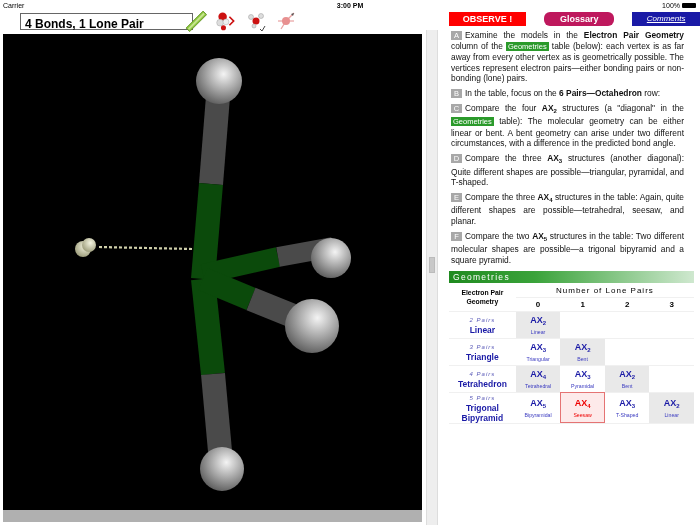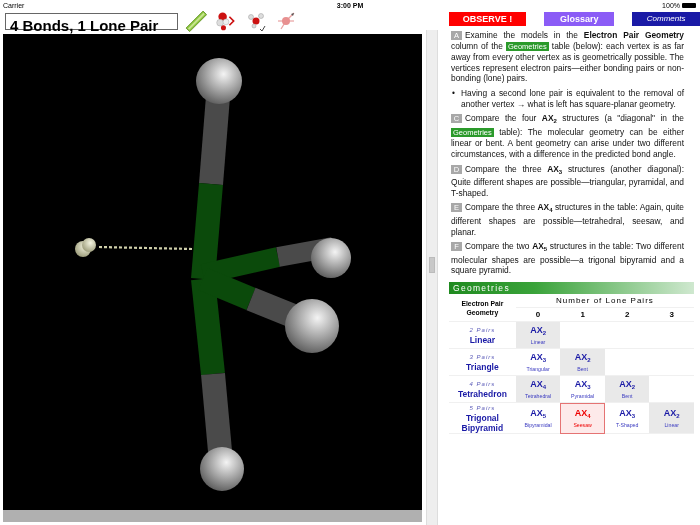--- a/index.html
+++ b/index.html
@@ -3,35 +3,35 @@
 <meta charset="utf-8">
 <style>
   * { box-sizing: border-box; margin: 0; padding: 0; }
   html, body { width: 700px; height: 525px; overflow: hidden; background: #fff; font-family: "Liberation Sans", sans-serif; }
   .statusbar { position: absolute; left: 0; top: 0; width: 700px; height: 11px; font-size: 7px; color: #000; }
   .statusbar .carrier { position: absolute; left: 3px; top: 2px; }
   .statusbar .time { position: absolute; left: 0; width: 700px; top: 2px; text-align: center; font-weight: bold; }
   .statusbar .battery { position: absolute; right: 4px; top: 2px; display: flex; align-items: center; gap: 2px; }
   .statusbar .battery .bat { width: 14px; height: 5px; background: #000; border-radius: 1px; }
 
-  .titlebox { position: absolute; left: 5px; top: 13px; width: 173px; height: 17px; border: 1px solid #666; background: #fff; font-size: 15px; font-weight: bold; padding: 3px 4px; color: #000; }
+  .titlebox { position: absolute; left: 20px; top: 13px; width: 173px; height: 17px; border: 1px solid #666; background: #fff; font-size: 12px; font-weight: bold; padding: 3px 4px; color: #000; }
   .tools { position: absolute; left: 185px; top: 10px; display: flex; gap: 8px; align-items: center; }
   .tool { width: 22px; height: 22px; display: flex; align-items: center; justify-content: center; cursor: pointer; }
 
   .viewer { position: absolute; left: 3px; top: 34px; width: 419px; height: 477px; background: #000; overflow: hidden; }
   .viewer-bar { position: absolute; left: 3px; top: 510px; width: 419px; height: 12px; background: #b0b0b0; }
   .divider { position: absolute; left: 426px; top: 30px; width: 12px; height: 495px; background: #eeeeee; border-left: 1px solid #ddd; border-right: 1px solid #ddd; }
   .divider .handle { position: absolute; left: 2px; top: 227px; width: 6px; height: 16px; background: #c8c8c8; border: 1px solid #bbb; }
 
   .panel { position: absolute; left: 443px; top: 12px; width: 257px; height: 513px; overflow: hidden; }
   .tabs { display: flex; gap: 18px; margin: 0 0 4px 6px; }
   .tab { height: 14px; font-size: 9px; color: #fff; text-align: center; line-height: 14px; cursor: pointer; }
   .tab.observe { width: 91px; background: #f00; font-weight: bold; }
-  .tab.glossary { width: 83px; background: #8b5cf6; font-weight: bold; }
-  .tab.comments { width: 80px; background: #1a1aa6; font-style: italic; font-size: 8px; }
+  .tab.glossary { width: 83px; background: #be185d; font-weight: bold; border-radius: 6px; }
+  .tab.comments { width: 80px; background: #1a1aa6; font-style: italic; font-size: 8px; text-decoration: underline; }
 
   .content { padding: 0 16px 0 8px; font-size: 8.4px; line-height: 10.6px; color: #111; text-align: justify; }
   .para { margin-bottom: 4px; }
   .letter { display: inline-block; background: #a8a8a8; color: #fff; font-size: 7.5px; width: 11px; height: 9px; line-height: 9px; text-align: center; margin-right: 3px; vertical-align: 0px; }
   .geolink { background: #2b9a2b; color: #fff; padding: 0 2px; font-size: 7.5px; }
   ul.bul { list-style: none; margin: 0 0 4px 0; }
   ul.bul li { position: relative; padding-left: 10px; margin-bottom: 3px; }
   ul.bul li::before { content: "•"; position: absolute; left: 1px; top: 0; }
   b { font-weight: bold; }
   sub { font-size: 6px; vertical-align: -2px; }
@@ -143,22 +143,24 @@
   <div class="tabs">
     <div class="tab observe">OBSERVE !</div>
     <div class="tab glossary">Glossary</div>
     <div class="tab comments">Comments</div>
   </div>
 
   <div class="content">
     <div class="para">
       <span class="letter">A</span><span>Examine the models in the </span><b>Electron Pair Geometry</b><span> column of the </span><span class="geolink">Geometries</span><span> table (below): each vertex is as far away from every other vertex as is geometrically possible. The vertices represent electron pairs—either bonding pairs or non-bonding (lone) pairs.</span>
     </div>
+    <div class="para" style="margin-bottom:2px">
+      <span class="letter">B</span><span>In the table, focus on the </span><b>6 Pairs—Octahedron</b><span> row:</span>
+    </div>
     <ul class="bul">
-      <li>Having a second lone pair is equivalent to the removal of another vertex → what is left has square-planar geometry.</li>
     </ul>
     <div class="para">
       <span class="letter">C</span><span>Compare the four </span><b><span>AX</span><sub>2</sub></b><span> structures (a "diagonal" in the </span><span class="geolink">Geometries</span><span> table): The molecular geometry can be either linear or bent. A bent geometry can arise under two different circumstances, with a difference in the predicted bond angle.</span>
     </div>
     <div class="para">
       <span class="letter">D</span><span>Compare the three </span><b><span>AX</span><sub>3</sub></b><span> structures (another diagonal): Quite different shapes are possible—triangular, pyramidal, and T-shaped.</span>
     </div>
     <div class="para">
       <span class="letter">E</span><span>Compare the three </span><b><span>AX</span><sub>4</sub></b><span> structures in the table: Again, quite different shapes are possible—tetrahedral, seesaw, and planar.</span>
     </div>

